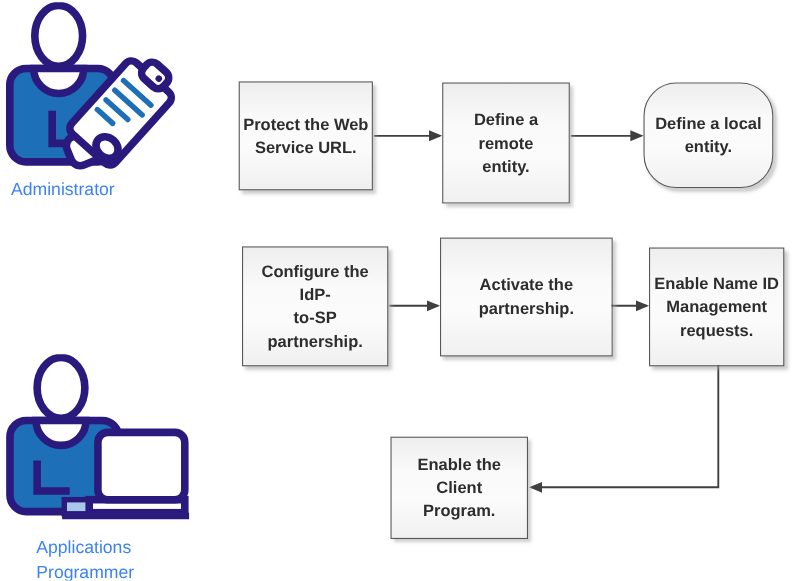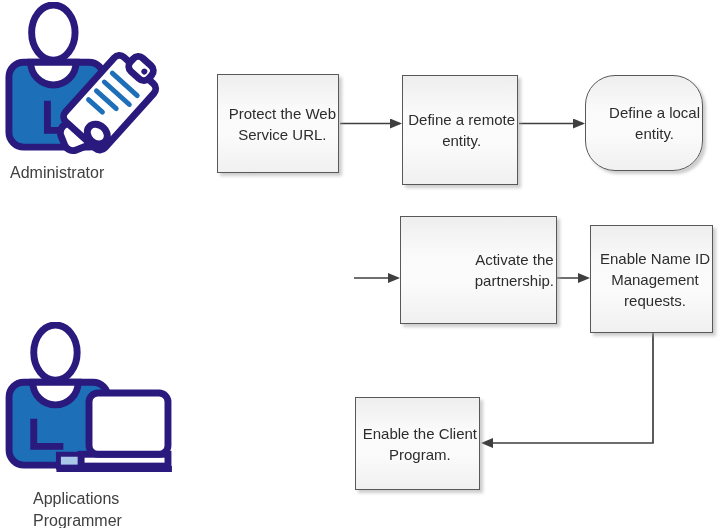--- a/index.html
+++ b/index.html
@@ -13,36 +13,37 @@
   }
   .connectors { position: absolute; left: 0; top: 0; }
   .step {
     position: absolute;
     box-sizing: border-box;
     border: 1px solid #585858;
     background: linear-gradient(180deg, #eeeeee 0%, #fafafa 35%, #fbfbfb 62%, #f0f0f0 100%);
     box-shadow: 3px 3px 3px rgba(165,165,165,0.55);
     display: flex;
     align-items: center;
-    justify-content: flex-end;
+    justify-content: center;
+    font-weight: bold;
   }
   .step-label {
     white-space: pre-line;
     text-align: center;
     font-size: 15px;
     line-height: 21px;
     color: #2d2d2d;
     padding: 0 2px;
   }
   .actor { position: absolute; }
   .actor-label {
     position: absolute;
     font-size: 16px;
     line-height: 22px;
-    color: #404040;
+    color: #3b82f6;
     white-space: pre-line;
   }
 </style>
 </head>
 <body>
 
 <div class="canvas">
 
   <svg class="connectors" width="724" height="528" viewBox="0 0 724 528">
     <defs>
@@ -111,20 +112,24 @@
   </div>
   <div class="step" style="left:402px; top:75px; width:116px; height:110px;">
     <span class="step-label">Define a remote
 entity.</span>
   </div>
   <div class="step" style="left:585px; top:75px; width:118px; height:96px;border-radius:30px;">
     <span class="step-label">Define a local
 entity.</span>
   </div>
 
+  <div class="step" style="left:220px; top:224px; width:133px; height:109px;">
+    <span class="step-label">Configure the IdP-
+to-SP partnership.</span>
+  </div>
   <div class="step" style="left:400px; top:216px; width:157px; height:108px;">
     <span class="step-label">Activate the
 partnership.</span>
   </div>
   <div class="step" style="left:590px; top:225px; width:123px; height:108px;">
     <span class="step-label">Enable Name ID
 Management
 requests.</span>
   </div>
 

